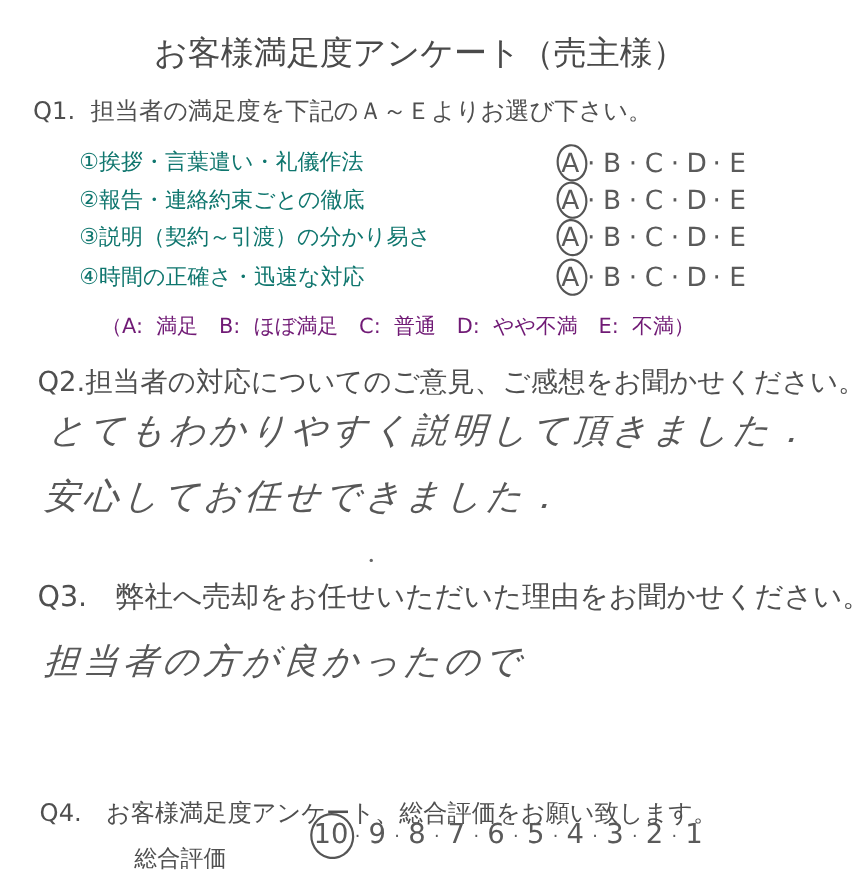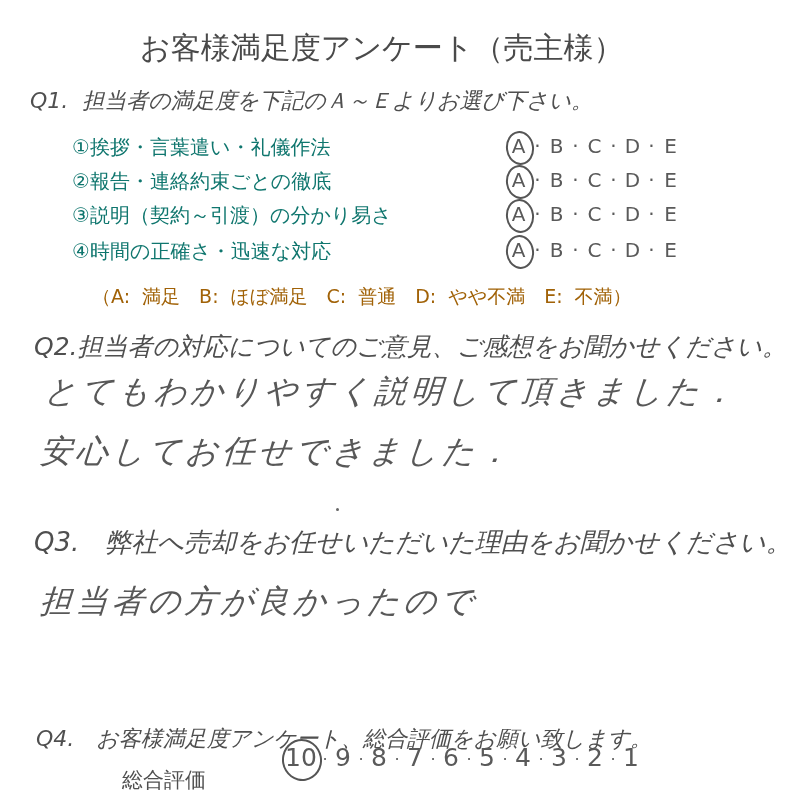--- a/index.html
+++ b/index.html
@@ -1,29 +1,29 @@
 <!DOCTYPE html>
 <html><head>
 <meta charset="utf-8">
 <style>
   html, body { margin:0; padding:0; background:#ffffff; }
   body { width:786px; height:809px; position:relative; overflow:hidden;
          font-family:"DejaVu Sans", sans-serif; color:#4a4a4a; }
   .abs { position:absolute; white-space:nowrap; }
   .title { left:140px; top:28px; font-size:30px; letter-spacing:0px; color:#4a4a4a; font-weight:300; }
-  .q { font-size:22px; color:#4f4f4f;font-style:italic; }
+  .q { font-size:22px; color:#4f4f4f; }
   .q1 { left:30px; top:86px; }
   .item { left:72px; font-size:20px; color:#0f766e; }
-  .choices { left:510px; font-size:20px; color:#5a5a5a; letter-spacing:1px; }
+  .choices { left:510px; font-size:24px; color:#5a5a5a; letter-spacing:1px; }
   .choices span.opt { display:inline-block; width:18px; text-align:center; }
   .choices span.sep { display:inline-block; width:20px; text-align:center; }
   .circled { position:relative; }
   .circled::after { content:""; position:absolute; left:-4px; top:-3px; width:24px; height:30px;
                     border:2px solid #555; border-radius:50%; transform:rotate(-8deg); }
-  .legend { left:92px; top:284px; font-size:19px; color:#a16207; word-spacing:6px; }
+  .legend { left:92px; top:284px; font-size:19px; color:#701a75; word-spacing:6px; }
   .q2 { left:34px; top:330px; font-size:25px; }
   .hand { font-family:"DejaVu Sans", sans-serif; color:#585858; font-size:32px; font-style:italic;
           letter-spacing:4px; transform:skewX(-4deg); }
   .h1 { left:44px; top:370px; }
   .h2 { left:40px; top:430px; }
   .dot { width:3px; height:3px; background:#666; border-radius:50%; }
   .q3 { left:34px; top:525px; font-size:26px; }
   .h3 { left:40px; top:580px; }
   .q4 { left:36px; top:724px; font-size:22px; }
   .rating-label { left:122px; top:766px; font-size:21px; color:#4f4f4f; }

